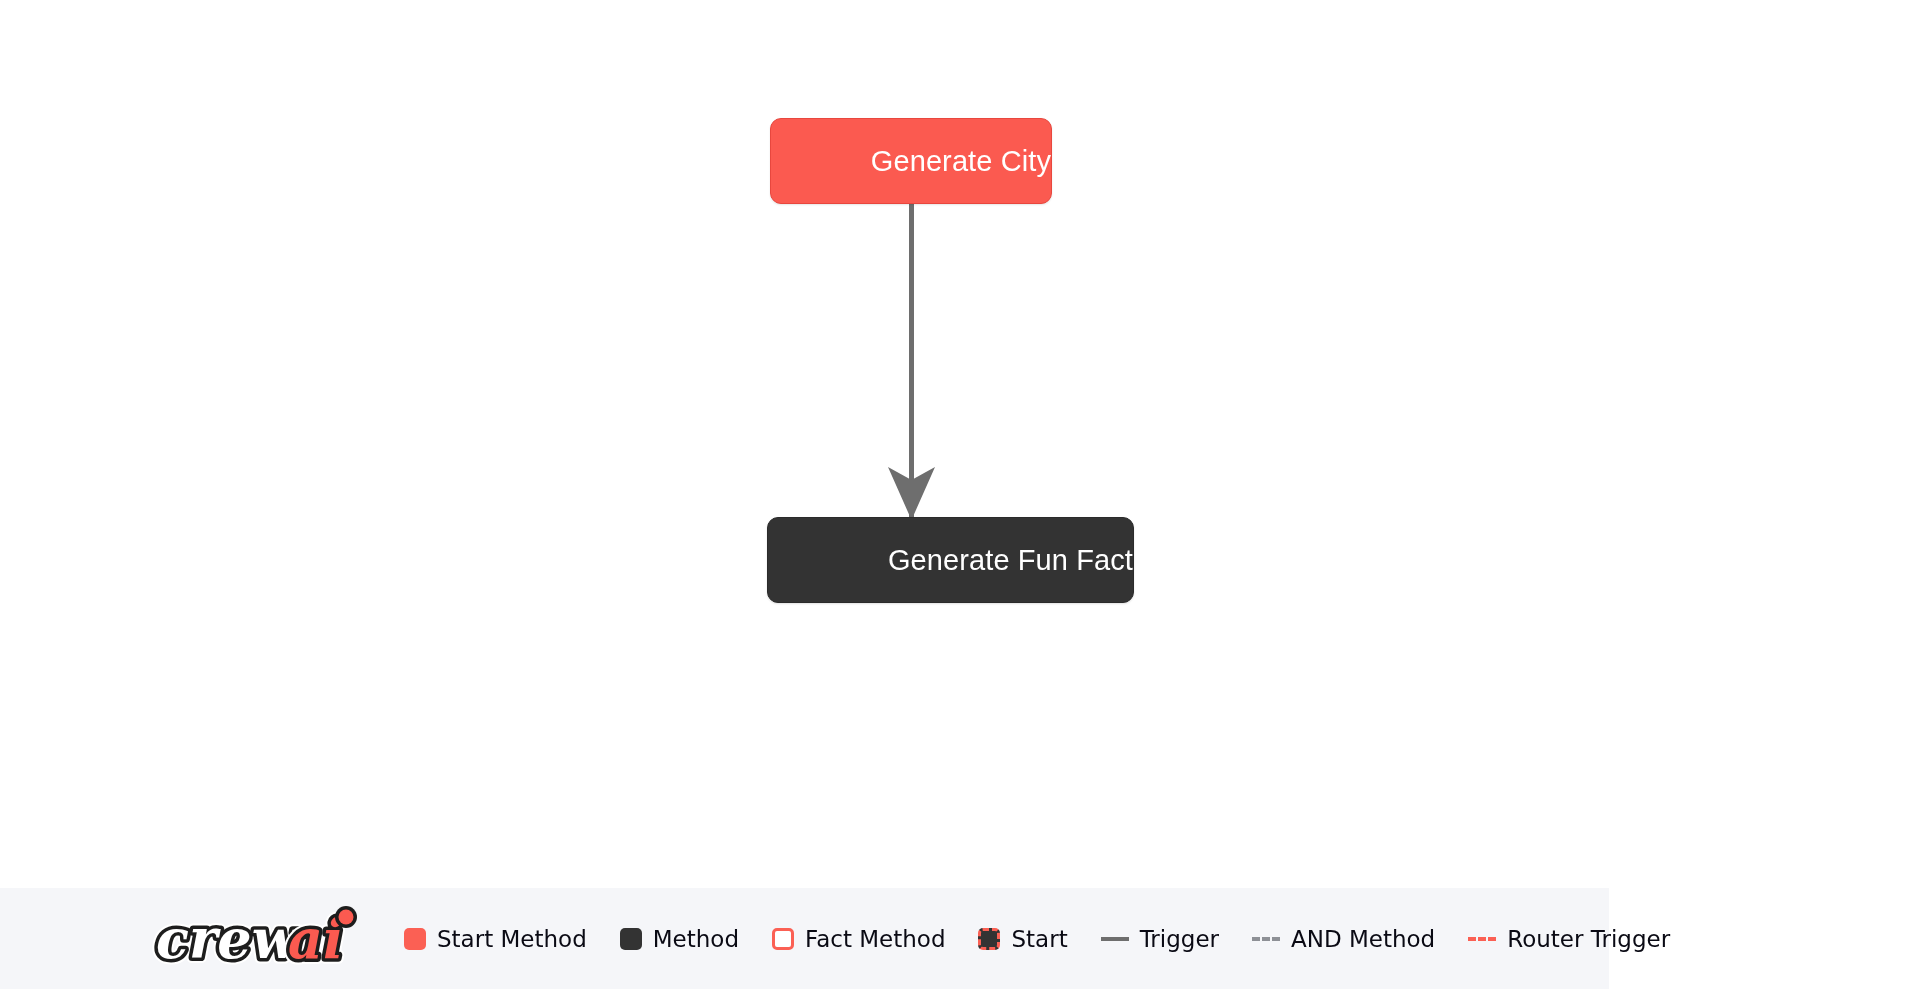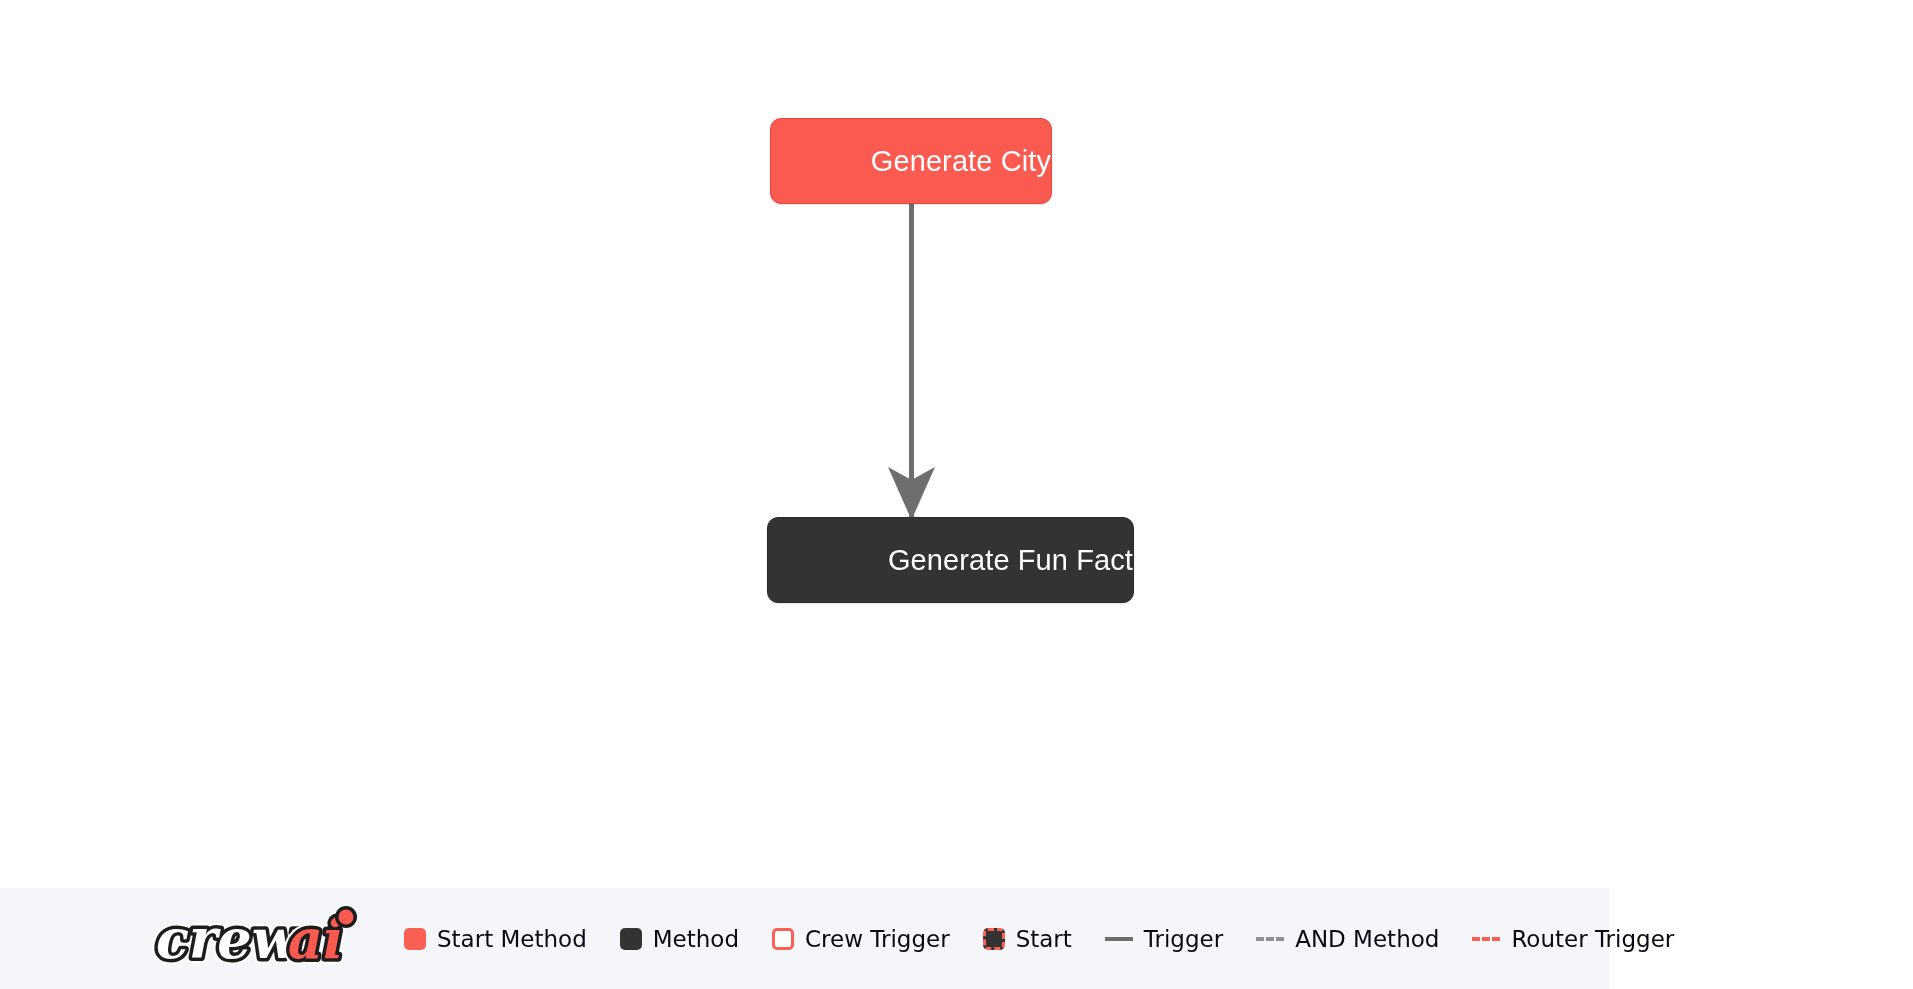--- a/index.html
+++ b/index.html
@@ -186,21 +186,21 @@
       <span class="legend-label">Start Method</span>
     </div>
 
     <div class="legend-item">
       <span class="swatch swatch-method"></span>
       <span class="legend-label">Method</span>
     </div>
 
     <div class="legend-item">
       <span class="swatch swatch-crew"></span>
-      <span class="legend-label">Crew Trigger</span>
+      <span class="legend-label">Fact Method</span>
     </div>
 
     <div class="legend-item">
       <span class="swatch swatch-router"></span>
       <span class="legend-label">Start</span>
     </div>
 
     <div class="legend-item">
       <span class="line-swatch line-solid-gray"></span>
       <span class="legend-label">Trigger</span>

